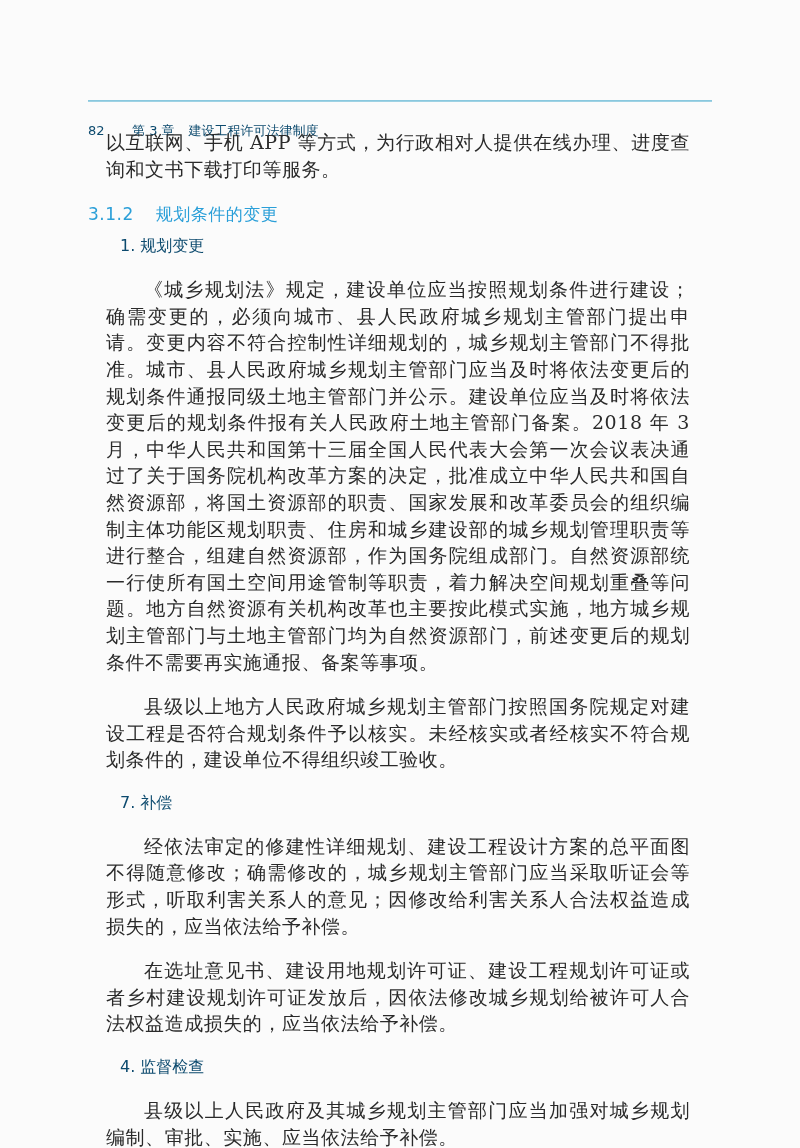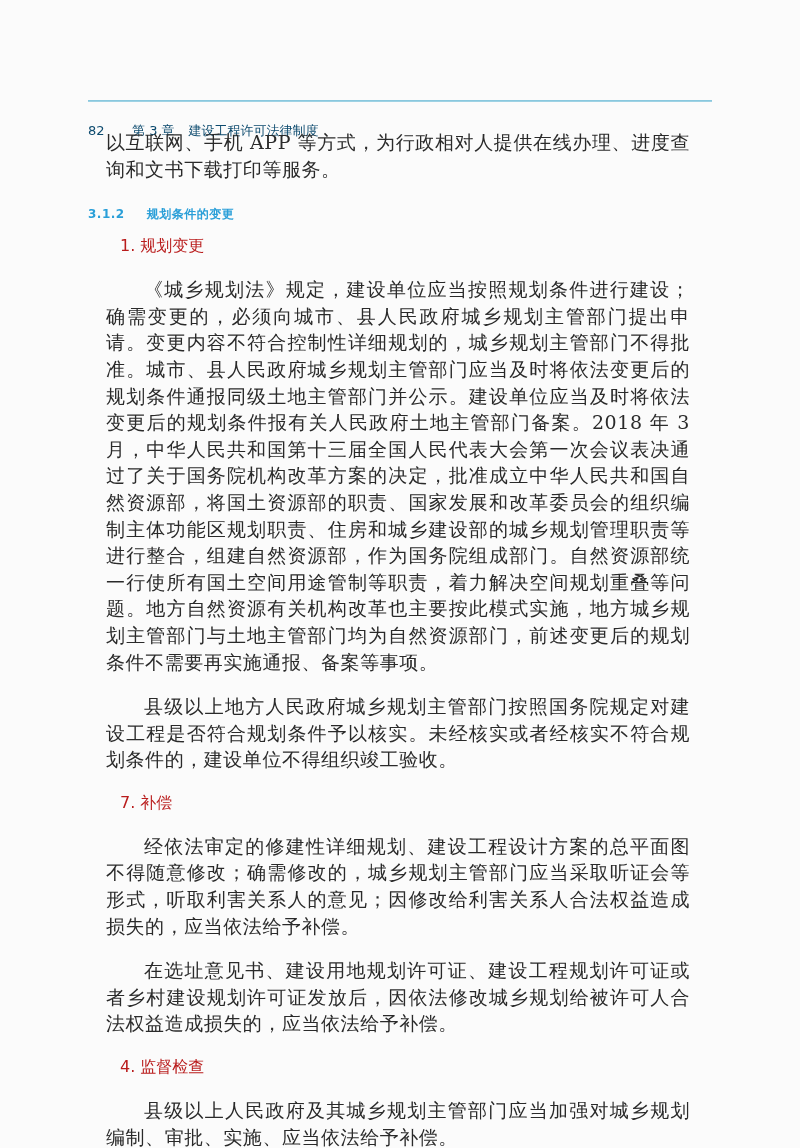--- a/index.html
+++ b/index.html
@@ -44,35 +44,35 @@
       margin: 18px;
       font-size: 19px;
       line-height: 26.6px;
       text-align: justify;
       letter-spacing: 0.55px;
     }
     p.indent { text-indent: 2em; }
     h2 {
       margin: 18px 0 6px 0;
       font-family: "DejaVu Sans", "Liberation Sans", sans-serif;
-      font-weight: bold;
-      font-size: 12px;
+      font-weight: normal;
+      font-size: 17px;
       line-height: 28px;
       color: #2a9fd8;
       letter-spacing: 0.5px;
     }
     h2 .num { margin-right: 22px; }
     h3 {
       margin: 0;
       padding-left: 32px;
       font-family: "DejaVu Sans", "Liberation Sans", sans-serif;
       font-weight: normal;
       font-size: 16px;
       line-height: 24px;
-      color: #b91c1c;
+      color: #0c4a6e;
     }
   </style>
 </head>
 <body>
 
 <div class="page">
 
   <div class="running-header">
     <span class="pno">82</span><span class="chap">第 3 章</span><span>建设工程许可法律制度</span>
   </div>

